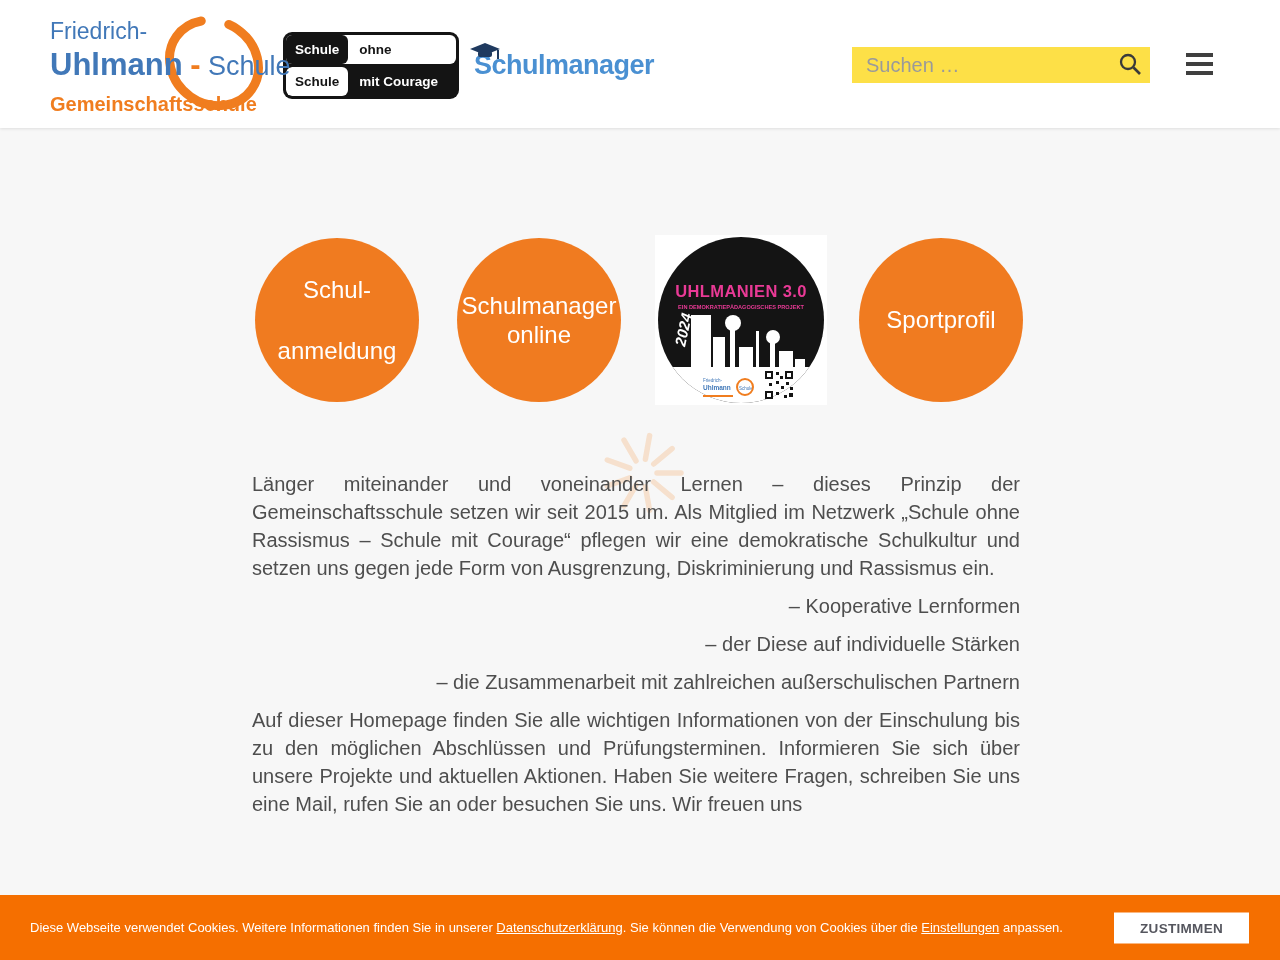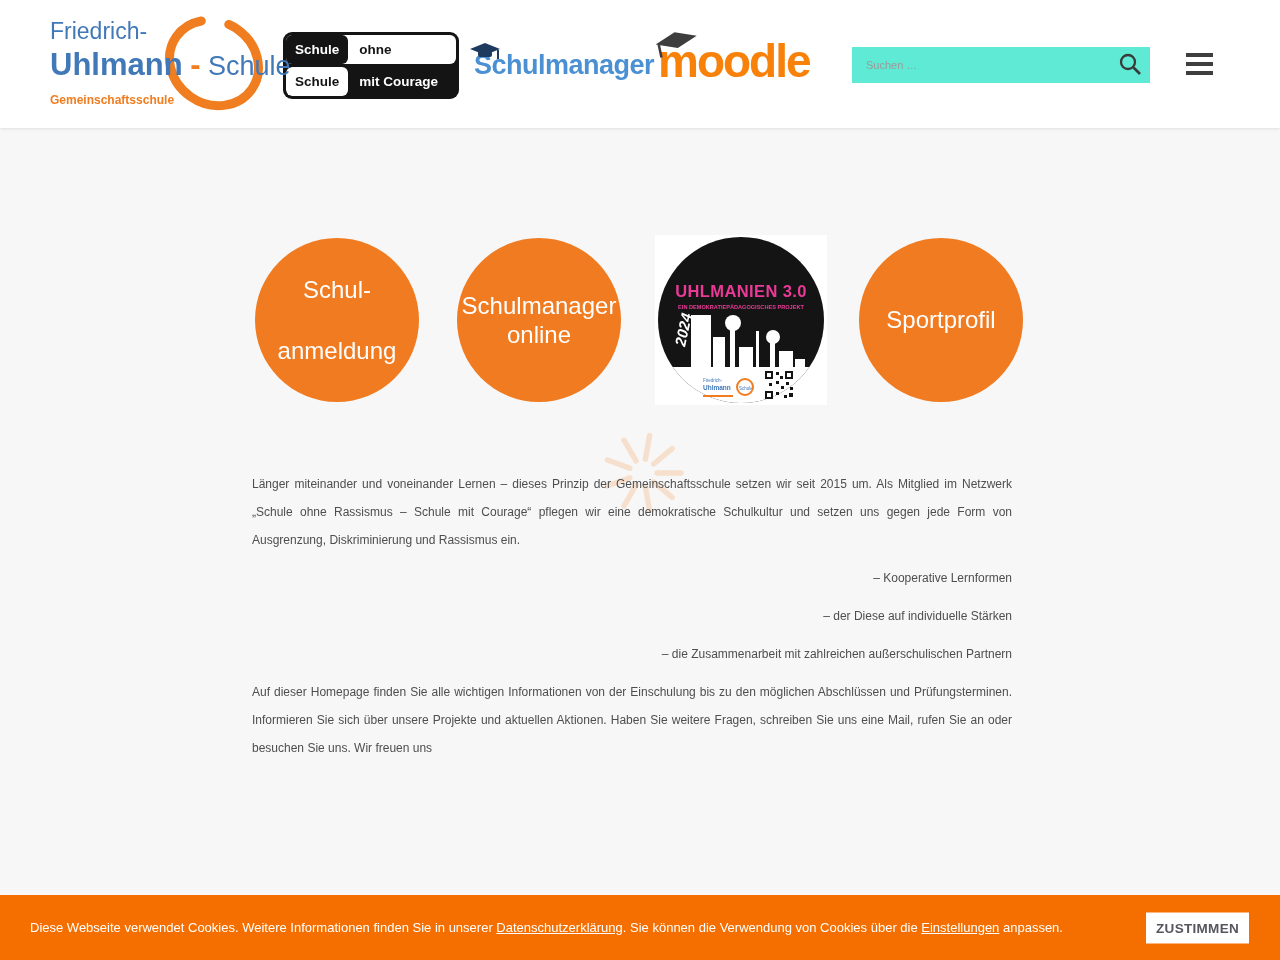--- a/index.html
+++ b/index.html
@@ -18,21 +18,21 @@
     position:absolute; left:0; top:0; width:1280px; height:128px;
     background:#ffffff; box-shadow:0 1px 3px rgba(0,0,0,.10); z-index:5;
   }
   .logo-link { position:absolute; left:50px; top:10px; width:215px; height:108px; display:block; }
   .logo-circle-svg { position:absolute; left:112px; top:0px; z-index:0; }
   .logo-text { position:relative; z-index:1; }
   .logo-line1 { font-size:23px; color:#4178b8; margin-top:8px; }
   .logo-line2 { font-size:27px; color:#4178b8; margin-top:2px; white-space:nowrap; }
   .logo-line2 .logo-name { font-weight:bold; font-size:31px; }
   .logo-line2 .logo-dash { color:#f07d1f; font-weight:bold; font-size:31px; }
-  .logo-subtitle { font-size:12px; font-weight:bold; color:#f07d1f; margin-top:10px; }
+  .logo-subtitle { font-size:20px; font-weight:bold; color:#f07d1f; margin-top:10px; }
 
   .badge {
     position:absolute; left:283px; top:32px; width:176px;
     background:#141414; border-radius:9px; padding:3px;
     font-size:13.5px; font-weight:bold; line-height:29px;
   }
   .badge-row { display:flex; height:29px; border-radius:6px; overflow:hidden; }
   .badge-row1 { background:#ffffff; color:#141414; margin-bottom:3px; }
   .badge-row2 { background:#141414; color:#ffffff; }
   .badge-tab { padding:0 9px; flex:0 0 auto; border-radius:0 6px 6px 0; }
@@ -47,22 +47,22 @@
   .schulmanager-cap { position:absolute; left:-6px; top:-9px; }
 
   .moodle-link {
     position:absolute; left:658px; top:34px; height:60px; display:block;
     font-size:46px; font-weight:800; color:#f8810a; letter-spacing:-2px;
   }
   .moodle-cap { position:absolute; left:-4px; top:-4px; transform:rotate(-12deg); }
 
   .search-form { position:absolute; left:852px; top:47px; width:298px; height:36px; }
   .search-input {
-    width:100%; height:100%; border:none; background:#5eead4;
-    padding:0 42px 0 14px; font-size:11px; color:#555;
+    width:100%; height:100%; border:none; background:#fde047;
+    padding:0 42px 0 14px; font-size:20px; color:#555;
     font-family:"Liberation Sans", sans-serif; outline:none;
   }
   .search-input::placeholder { color:#9a9a9a; opacity:1; }
   .search-btn {
     position:absolute; right:6px; top:4px; width:28px; height:28px;
     background:transparent; border:none; cursor:pointer; padding:0;
   }
   .menu-btn {
     position:absolute; left:1186px; top:53px; width:30px; height:24px;
     background:transparent; border:none; cursor:pointer; padding:0;
@@ -78,37 +78,37 @@
   }
   .tile-1 { left:255px; top:238px;gap:32px; }
   .tile-2 { left:457px; top:238px; }
   .tile-4 { left:859px; top:238px;align-items:center; }
   .poster-tile { position:absolute; left:655px; top:235px; width:172px; height:170px; display:block; cursor:pointer; }
 
   
   .burst { position:absolute; left:598px; top:428px; z-index:0; }
   .content { position:absolute; left:252px; top:470px; width:776px; z-index:1; }
   .content h1 { font-size:17px; font-weight:bold; color:#3c3c3c; margin:0 0 19px 0; }
-  .content p { font-size:12px; line-height:28px; color:#4e4e4e; margin:0 16px 10px 0; text-align:justify; }
+  .content p { font-size:20px; line-height:28px; color:#4e4e4e; margin:0 8px 10px 0; text-align:justify; }
   .content p.listline { text-align:right; }
 
   
   .cookie {
     position:absolute; left:0; top:895px; width:1280px; height:65px;
     background:#f56f00; color:#ffffff; z-index:10;
     display:flex; align-items:center;
   }
   .cookie-text { margin-left:30px; font-size:13px; }
   .cookie-text a { color:#ffffff; text-decoration:underline; cursor:pointer; }
   .cookie-accept {
     position:absolute; right:31px; top:50%; transform:translateY(-50%);
     background:#ffffff; color:#55565e; border:none;
     font-family:"Liberation Sans", sans-serif;
     font-size:13.5px; font-weight:600; letter-spacing:.3px;
-    padding:8px 10px; cursor:pointer;
+    padding:8px 26px; cursor:pointer;
   }
 </style>
 </head>
 <body>
 
 <header class="header">
 
   <a class="logo-link">
     <svg class="logo-circle-svg" width="104" height="106" viewBox="0 0 104 106">
       <ellipse cx="52" cy="53" rx="41" ry="46" fill="none" stroke="#f07d1f" stroke-width="9" stroke-linecap="round" stroke-dasharray="235 28" transform="rotate(-55 52 53)"></ellipse>
@@ -136,26 +136,20 @@
   </div>
 
   <a class="schulmanager-link">
     <svg class="schulmanager-cap" width="34" height="24" viewBox="0 0 34 24">
       <polygon points="17,2 32,8 17,14 2,8" fill="#1f3a5f"></polygon>
       <rect x="10" y="10" width="14" height="6" rx="2" fill="#1f3a5f"></rect>
       <line x1="30" y1="9" x2="30" y2="18" stroke="#1f3a5f" stroke-width="2"></line>
     </svg><span>Schulmanager</span>
   </a>
 
-  <a class="moodle-link">
-    <svg class="moodle-cap" width="46" height="28" viewBox="0 0 46 28">
-      <polygon points="23,2 44,10 23,18 2,10" fill="#3d3d3d"></polygon>
-      <line x1="5" y1="11" x2="5" y2="24" stroke="#3d3d3d" stroke-width="2.5"></line>
-    </svg><span>moodle</span>
-  </a>
 
   <form class="search-form">
     <input class="search-input" type="text" placeholder="Suchen …" style="">
     <button class="search-btn" type="submit">
       <svg width="26" height="26" viewBox="0 0 26 26">
         <circle cx="11" cy="11" r="7" fill="none" stroke="#3a3a3a" stroke-width="2.3"></circle>
         <line x1="16.5" y1="16.5" x2="23" y2="23" stroke="#3a3a3a" stroke-width="2.6"></line>
       </svg>
     </button>
   </form>

